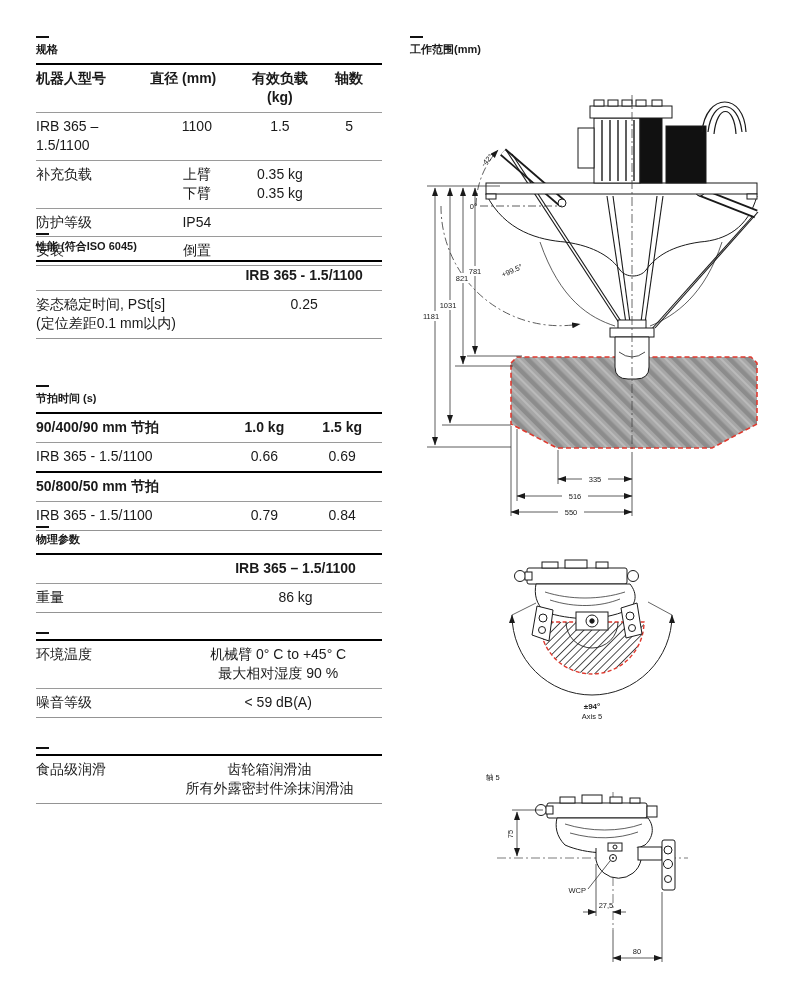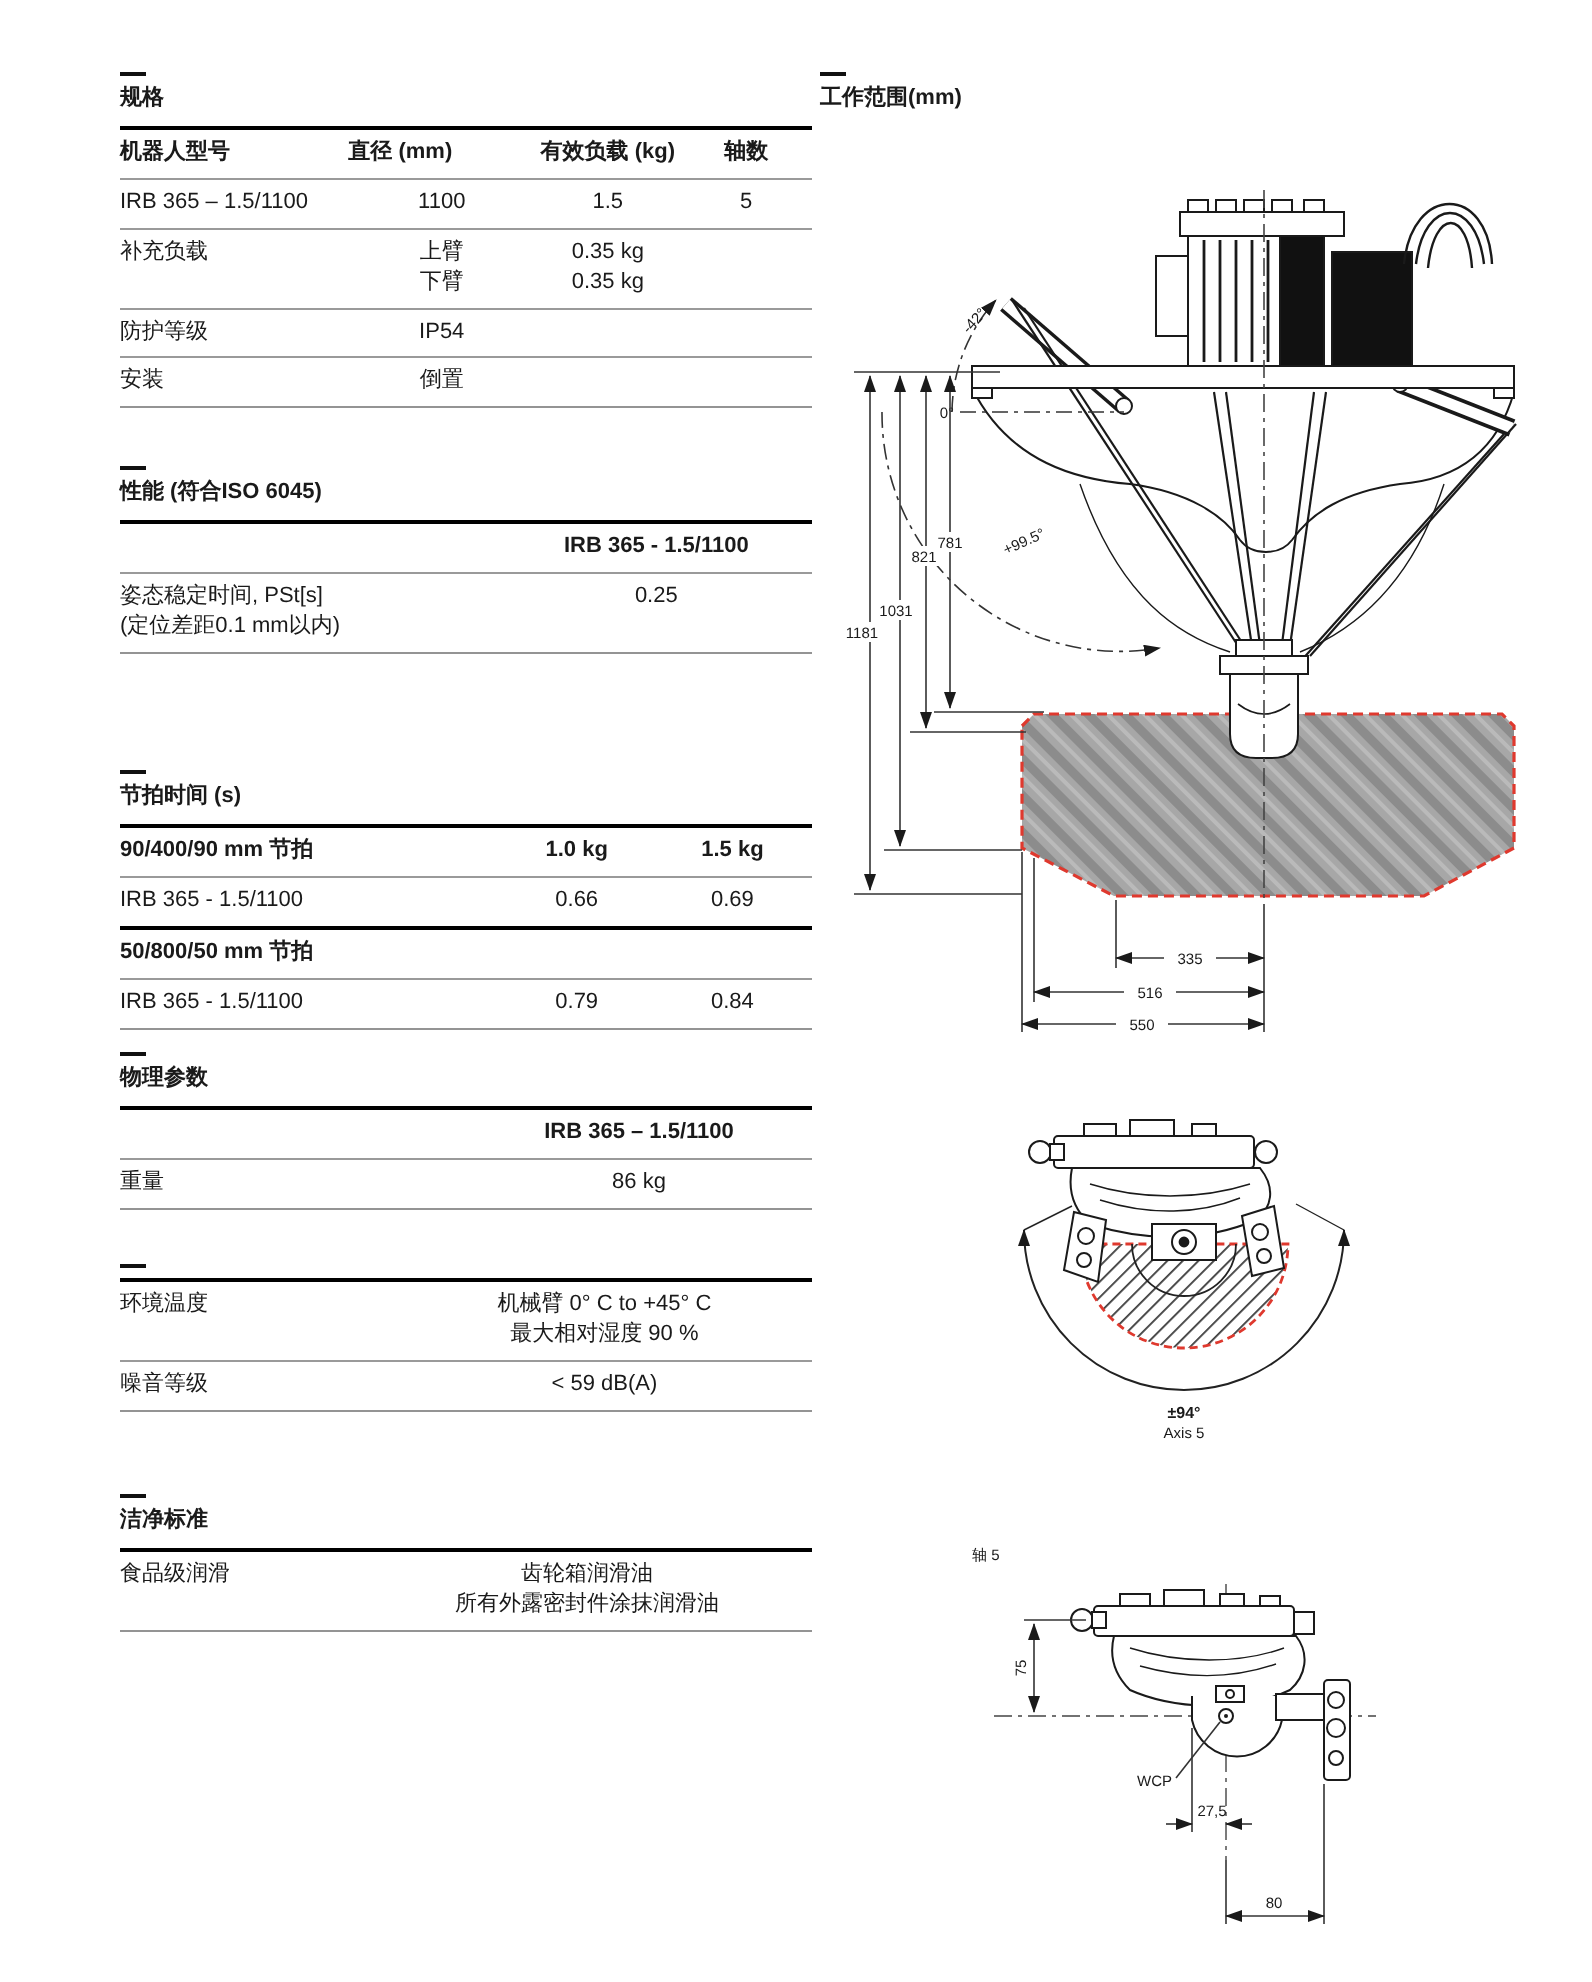--- a/index.html
+++ b/index.html
@@ -1,22 +1,22 @@
 <!DOCTYPE html>
 <html><head>
 <meta charset="utf-8">
 <style>
   html,body{margin:0;padding:0;background:#fff;}
   .page{position:relative;width:796px;height:991px;background:#fff;overflow:hidden;
         font-family:"Liberation Sans","DejaVu Sans",sans-serif;color:#1a1a1a;}
   .abs{position:absolute;}
-  .section{position:absolute;left:60px;width:346px;}
+  .section{position:absolute;left:36px;width:346px;}
   .dash{width:13px;border-top:2.5px solid #111;margin-bottom:5px;}
   .sec-title{font-size:11px;font-weight:bold;margin:0 0 7px 0;line-height:1.2;}
-  table{width:100%;border-collapse:collapse;font-size:11px;
+  table{width:100%;border-collapse:collapse;font-size:14px;
         border-top:2.5px solid #000;border-bottom:1px solid #949494;table-layout:fixed;}
   th,td{padding:4px 0 5px 0;vertical-align:top;white-space:pre-line;text-align:left;
         font-weight:normal;line-height:1.35;}
   th{font-weight:bold;}
   tr.sep{border-top:1px solid #9a9a9a;}
   tr.thick{border-top:2px solid #000;}
   .r{text-align:center;}
   svg text{font-family:"Liberation Sans","DejaVu Sans",sans-serif;fill:#1a1a1a;font-size:7.5px;}
   svg .big{font-size:8px;}
 </style>
@@ -165,21 +165,20 @@
       <tr class="sep">
         <td>噪音等级</td>
         <td class="r">&lt; 59 dB(A)</td>
       </tr>
     </tbody>
       </table>
   </div>
 
   <div class="section" style="top:747px">
     <div class="dash"></div>
-    <div class="sec-title">洁净标准</div>
     <table>
       <colgroup>
           <col style="width:35%">
           <col style="width:65%">
         </colgroup>
       <tbody>
           <tr>
         <td>食品级润滑</td>
         <td class="r">齿轮箱润滑油
 所有外露密封件涂抹润滑油</td>

